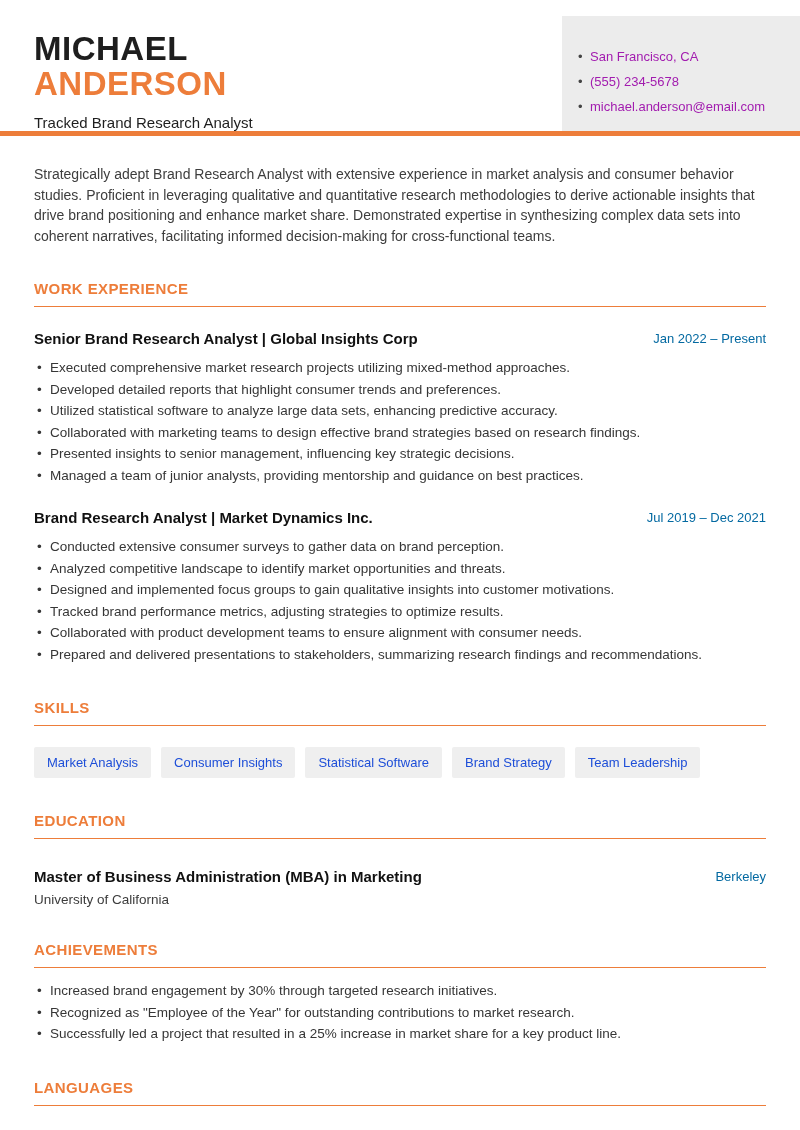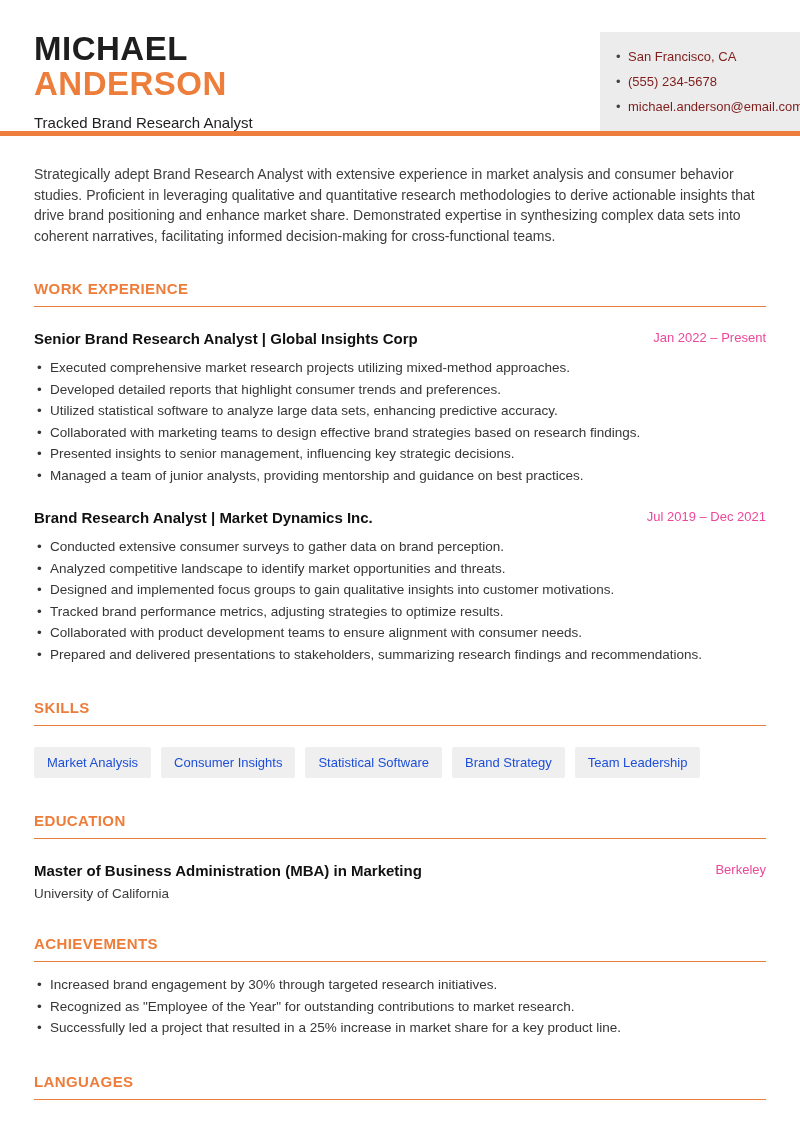--- a/index.html
+++ b/index.html
@@ -33,25 +33,25 @@
     letter-spacing: 0.5px;
   }
   .name .first { display: block; color: #1e1e1e; }
   .name .last  { display: block; color: var(--accent, #ED7D3A); }
   .candidate-title {
     margin-top: 13px;
     font-size: 15px;
     color: #1e1e1e;
   }
   .contact-box {
-    width: 200px;
+    width: 238px;
     background: var(--contact-bg, #ECECEC);
-    padding: 12px 16px 12px 16px;
+    padding: 28px 16px 12px 16px;
     font-size: 13px;
-    color: #7f1d1d;
+    color: #a21caf;
   }
   .contact-item {
     position: relative;
     padding: 5px 0 5px 12px;
   }
   .contact-item::before {
     content: "•";
     position: absolute;
     left: 0;
     color: #444;
@@ -75,31 +75,31 @@
     font-size: 15px;
     font-weight: 700;
     letter-spacing: 0.4px;
     color: var(--accent, #ED7D3A);
     border-bottom: 1px solid var(--accent, #ED7D3A);
   }
   .job { margin-top: 23px; }
   .entry-header {
     display: flex;
     justify-content: space-between;
-    align-items: flex-start;
+    align-items: center;
   }
   .entry-header h3 {
     margin: 0;
     font-size: 15px;
     font-weight: 700;
     color: #111;
   }
   .dates {
     font-size: 13px;
-    color: #ec4899;
+    color: #0369a1;
     white-space: nowrap;
     margin-left: 16px;
   }
   .bullets {
     list-style: none;
     margin: 10px 0 0 0;
     padding: 0;
   }
   .bullets li {
     position: relative;
@@ -120,21 +120,21 @@
     gap: 10px;
     margin-top: 21px;
   }
   .tag {
     background: var(--tag-bg, #EFEFEF);
     padding: 8px 13px;
     font-size: 13px;
     color: #1d4ed8;
     border-radius: 2px;
   }
-  .edu { margin-top: 23px; }
+  .edu { margin-top: 29px; }
   .school {
     margin-top: 7px;
     font-size: 13.5px;
     color: #3c3c3c;
   }
   .section-body-bullets { margin-top: 12px; }
 </style>
 </head>
 <body>
 

